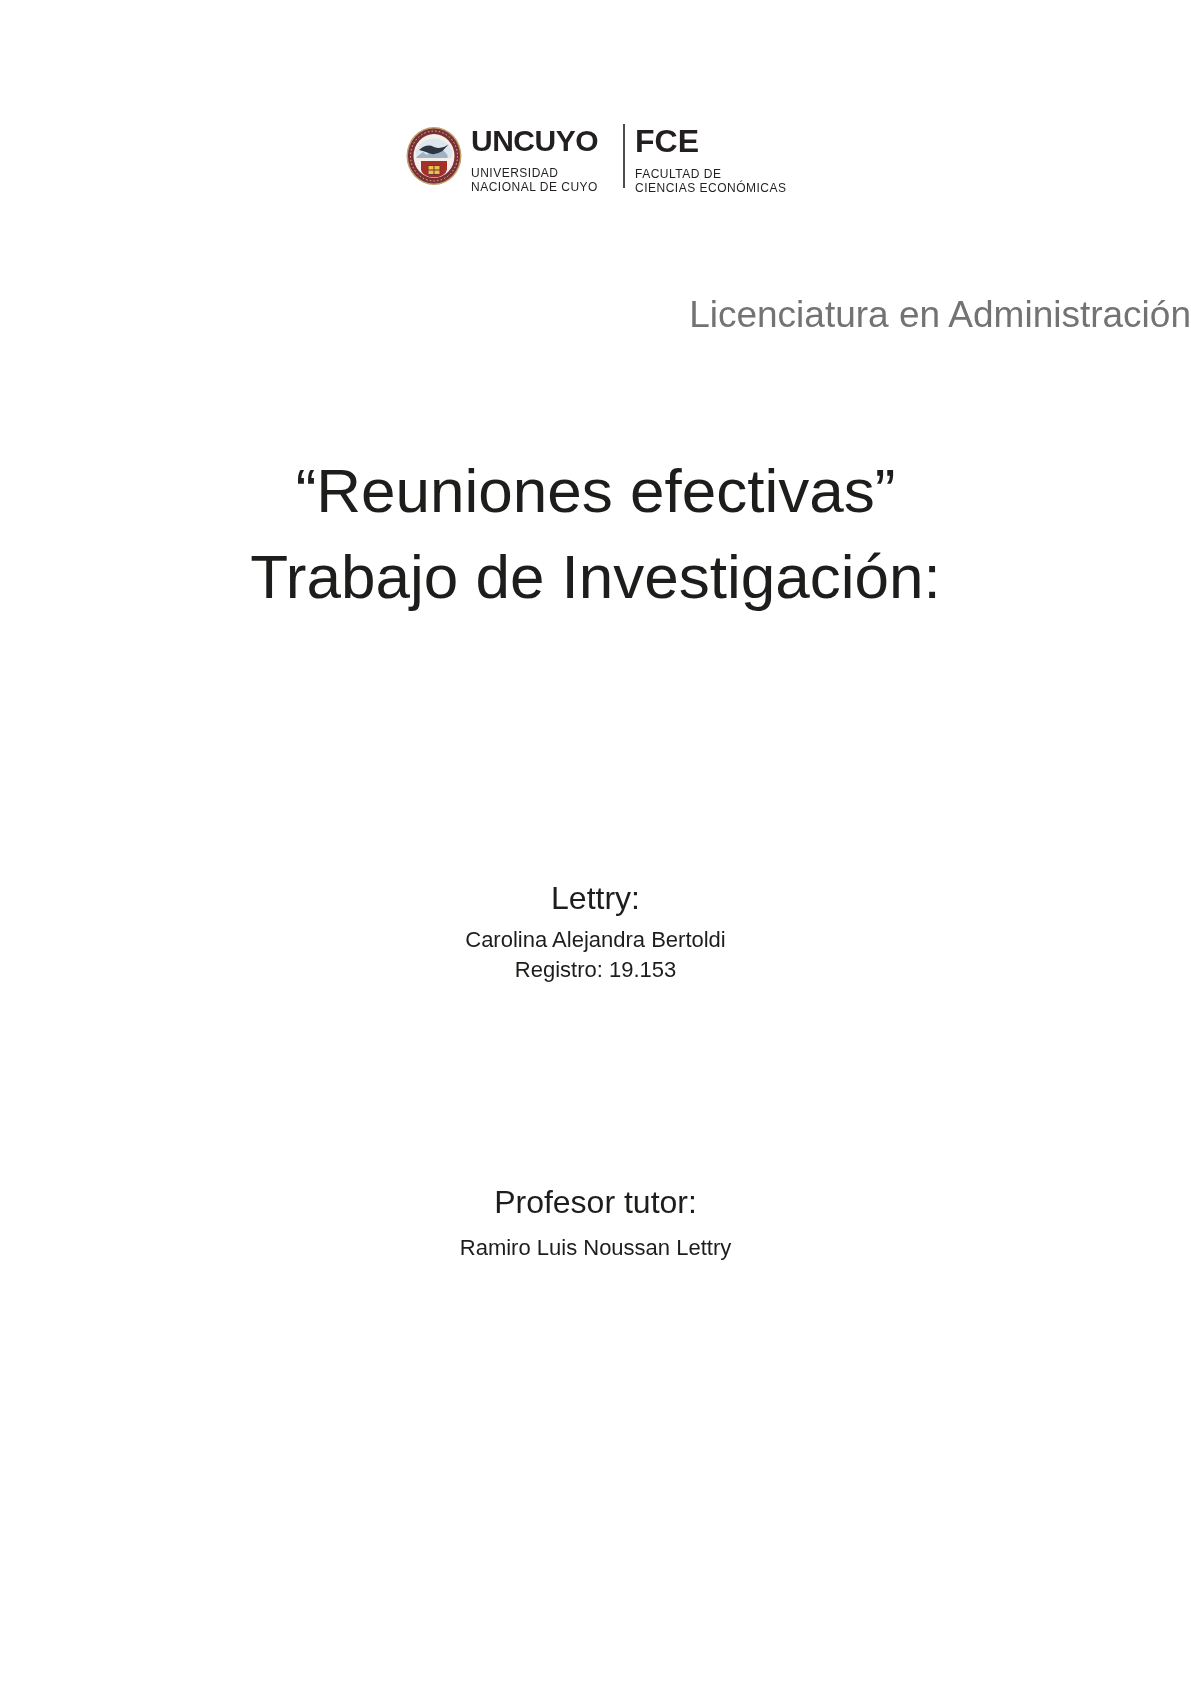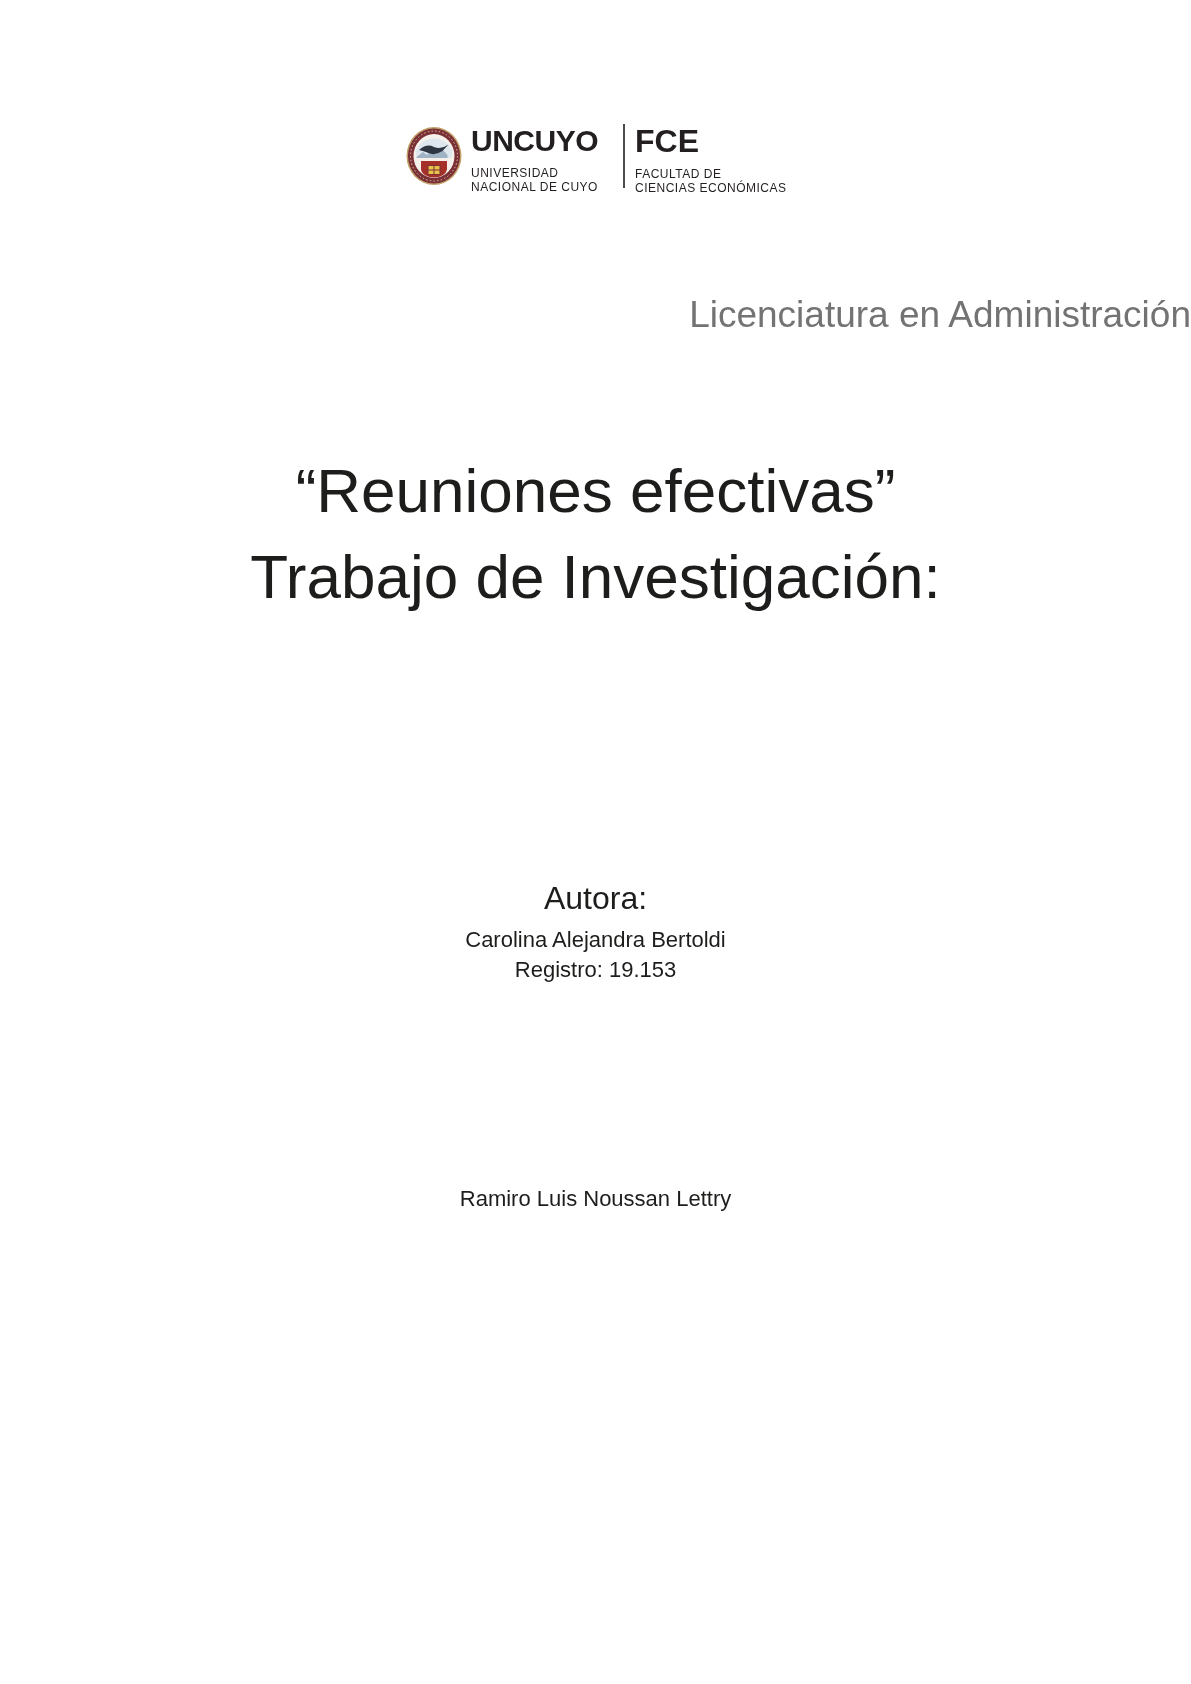--- a/index.html
+++ b/index.html
@@ -98,23 +98,24 @@
   </header>
 
   <div class="degree">Licenciatura en Administración</div>
 
   <h1 class="title">
     <span class="title-line">“Reuniones efectivas”</span>
     <span class="title-line">Trabajo de Investigación:</span>
   </h1>
 
   <section class="author">
-    <div class="section-heading">Autora:</div>
+    <div class="section-heading">Lettry:</div>
     <div class="detail-line">Carolina Alejandra Bertoldi</div>
     <div class="detail-line">Registro: 19.153</div>
   </section>
 
   <section class="tutor">
+    <div class="section-heading">Profesor tutor:</div>
     <div class="detail-line">Ramiro Luis Noussan Lettry</div>
   </section>
 
 
 </div>
 
 </body></html>

